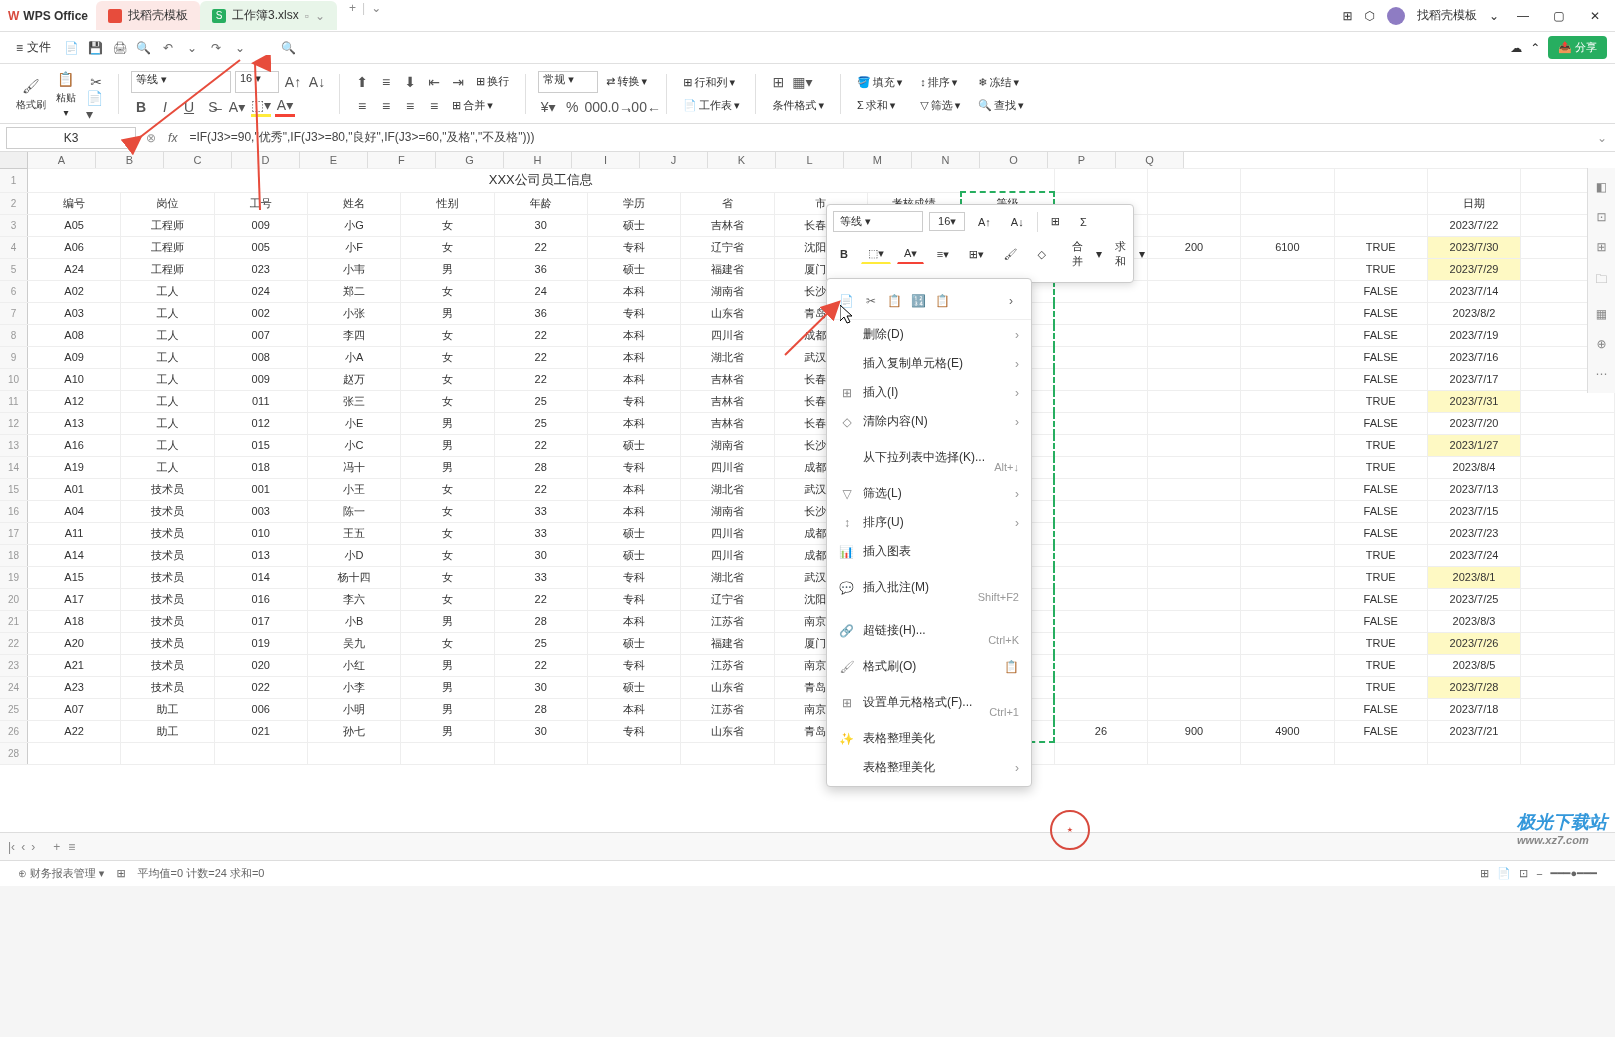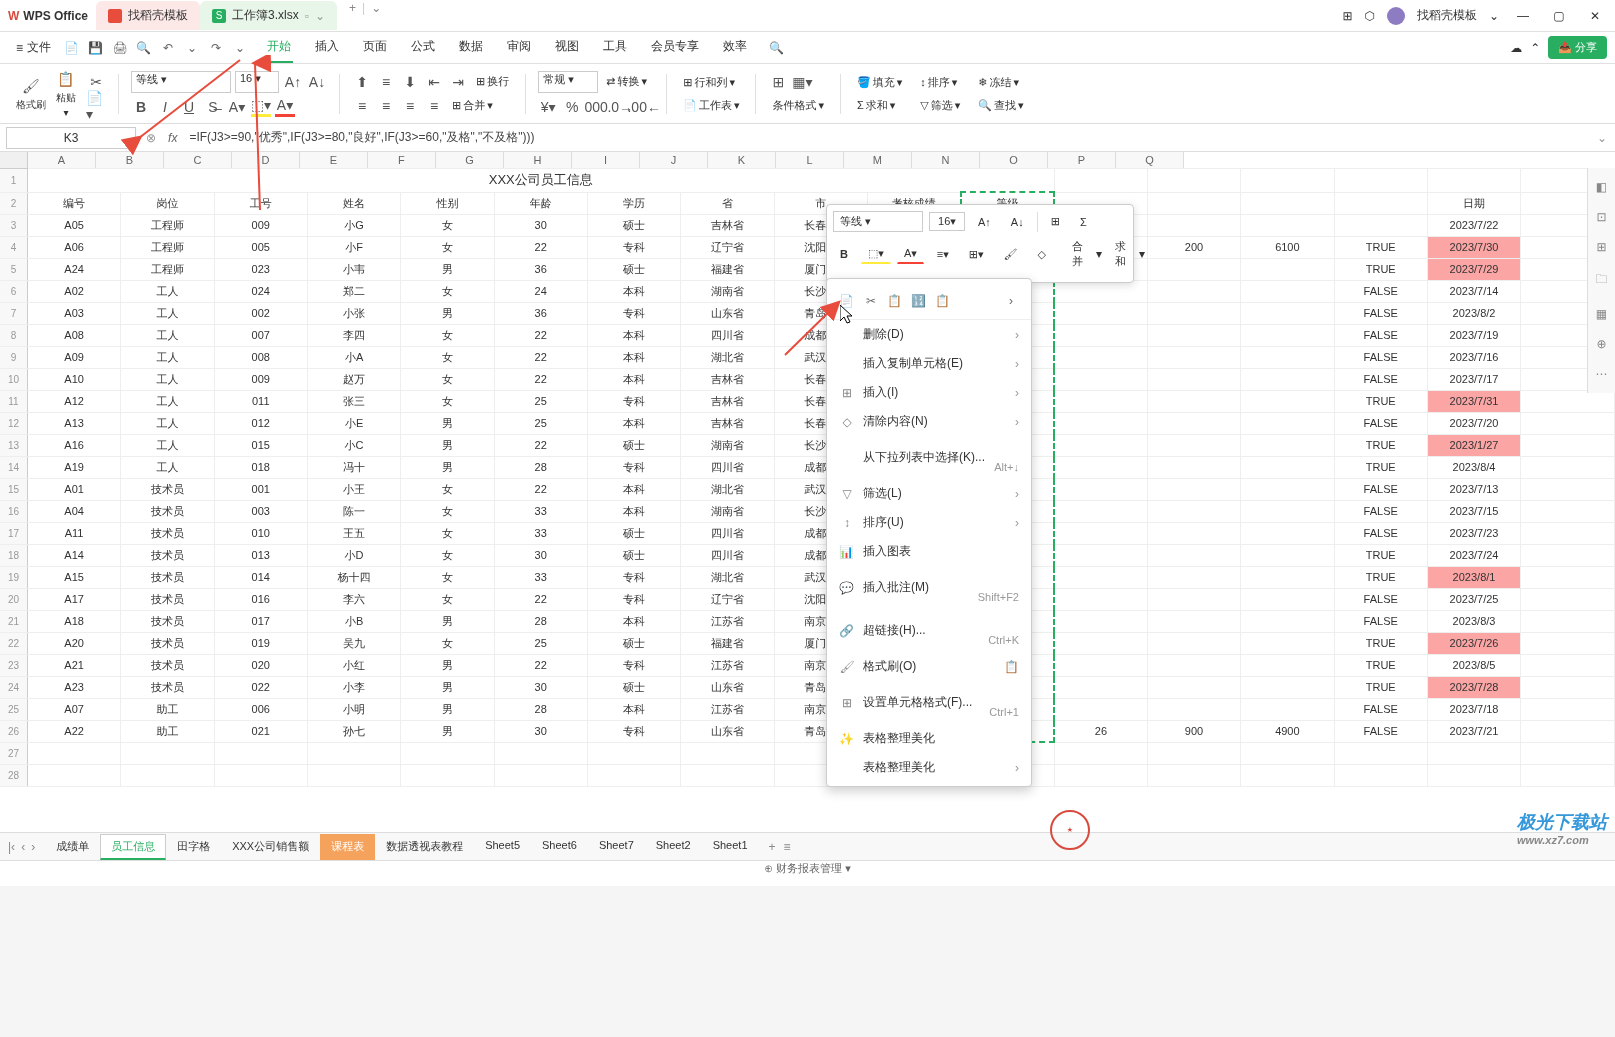--- a/index.html
+++ b/index.html
@@ -54,21 +54,21 @@
 table { border-collapse: collapse; width: 100%; }
 .grid-wrapper { position: relative; flex: 1; overflow: hidden; }
 .row-num { width: 20px; text-align: center; color: #999; font-size: 10px; border-right: 1px solid #ccc; border-bottom: 1px solid #eee; background: #f8f8f8; }
 td.cell { border: 1px solid #eee; text-align: center; padding: 2px 4px; font-size: 11px; height: 22px; white-space: nowrap; }
 tr.title-row td.cell { font-weight: normal; font-size: 13px; }
 td.cell.hdr { background: #fff; font-weight: normal; }
 td.cell.sel-col { border-left: 2px dashed #27ae60; border-right: 2px dashed #27ae60; }
 td.cell.sel-top { border-top: 2px dashed #27ae60; }
 td.cell.sel-bot { border-bottom: 2px dashed #27ae60; }
 td.cell.active { border: 2px solid #27ae60; }
-td.cell.pink { background: #fca5a5; }
+td.cell.pink { background: #fef9c3; }
 .col-A{width:68px}.col-B{width:68px}.col-C{width:68px}.col-D{width:68px}.col-E{width:68px}.col-F{width:68px}.col-G{width:68px}.col-H{width:68px}.col-I{width:68px}.col-J{width:68px}.col-K{width:68px}.col-L{width:68px}.col-M{width:68px}.col-N{width:68px}.col-O{width:68px}.col-P{width:68px}.col-Q{width:68px}
 
 
 .mini-toolbar { position: absolute; top: 204px; left: 826px; width: 308px; background: #fff; border: 1px solid #ccc; border-radius: 4px; box-shadow: 0 2px 8px rgba(0,0,0,.15); padding: 6px; }
 .mini-row { display: flex; align-items: center; gap: 6px; margin-bottom: 4px; }
 .mini-row .mini-btn { padding: 2px 6px; border: 1px solid transparent; font-size: 11px; display: flex; align-items: center; gap: 2px; }
 .mini-font { border: 1px solid #ccc; padding: 2px 6px; width: 90px; font-size: 11px; }
 .mini-size { border: 1px solid #ccc; padding: 2px 4px; width: 36px; font-size: 11px; text-align: center; }
 
 
@@ -81,21 +81,21 @@
 .ctx-item .arrow { margin-left: auto; color: #999; }
 
 
 .sheet-tabs { height: 28px; background: #f8f8f8; border-top: 1px solid #ddd; display: flex; align-items: center; padding: 0 8px; gap: 2px; }
 .sheet-tabs .nav { display: flex; gap: 6px; color: #888; margin-right: 8px; }
 .sheet-tab { padding: 4px 10px; font-size: 11px; border: 1px solid transparent; cursor: pointer; }
 .sheet-tab.active { background: #fff; border: 1px solid #ccc; border-bottom: 2px solid #27ae60; color: #27ae60; }
 .sheet-tab.orange { background: #f5a25d; color: #fff; }
 
 
-.status-bar { height: 26px; background: #fff; border-top: 1px solid #ddd; display: flex; align-items: center; padding: 0 18px; font-size: 11px; color: #666; gap: 12px; flex-direction: column; }
+.status-bar { height: 26px; background: #fff; border-top: 1px solid #ddd; display: flex; align-items: center; padding: 0 18px; font-size: 11px; color: #666; gap: 12px; }
 .status-bar .right { margin-left: auto; display: flex; gap: 8px; align-items: center; }
 
 
 .side-panel { position: absolute; right: 0; top: 168px; width: 28px; background: #f8f8f8; border-left: 1px solid #ddd; display: flex; flex-direction: column; gap: 16px; padding: 12px 4px; align-items: center; }
 .side-panel span { color: #888; cursor: pointer; }
 
 
 .arrow-red { position: absolute; z-index: 100; }
 
 
@@ -147,32 +147,20 @@
   <div class="qat">
     <span>📄</span>
     <span>💾</span>
     <span>🖨</span>
     <span>🔍</span>
     <span>↶</span>
     <span>⌄</span>
     <span>↷</span>
     <span>⌄</span>
   </div>
-  <div class="menu-tabs" id="menu-tabs">
-      <span class="menu-tab active">开始</span>
-      <span class="menu-tab">插入</span>
-      <span class="menu-tab">页面</span>
-      <span class="menu-tab">公式</span>
-      <span class="menu-tab">数据</span>
-      <span class="menu-tab">审阅</span>
-      <span class="menu-tab">视图</span>
-      <span class="menu-tab">工具</span>
-      <span class="menu-tab">会员专享</span>
-      <span class="menu-tab">效率</span>
-    </div>
   <span style="margin-left:16px;color:#888">🔍</span>
   <div class="menu-right">
     <span>☁</span>
     <span>⌃</span>
     <span class="share-btn">📤 <span>分享</span></span>
   </div>
 </div>
 
 <div class="ribbon">
   <div class="btn-lg">
@@ -836,40 +824,20 @@
             <td class="cell col-J">77</td>
             <td class="cell col-K sel-col sel-bot">及格</td>
             <td class="cell col-L">26</td>
             <td class="cell col-M">900</td>
             <td class="cell col-N">4900</td>
             <td class="cell col-O">FALSE</td>
             <td class="cell col-P">2023/7/21</td>
             <td class="cell col-Q"></td>
           </tr>
           <tr>
-            <td class="row-num">27</td>
-            <td class="cell"></td>
-            <td class="cell"></td>
-            <td class="cell"></td>
-            <td class="cell"></td>
-            <td class="cell"></td>
-            <td class="cell"></td>
-            <td class="cell"></td>
-            <td class="cell"></td>
-            <td class="cell"></td>
-            <td class="cell"></td>
-            <td class="cell"></td>
-            <td class="cell"></td>
-            <td class="cell"></td>
-            <td class="cell"></td>
-            <td class="cell"></td>
-            <td class="cell"></td>
-            <td class="cell"></td>
-          </tr>
-          <tr>
             <td class="row-num">28</td>
             <td class="cell"></td>
             <td class="cell"></td>
             <td class="cell"></td>
             <td class="cell"></td>
             <td class="cell"></td>
             <td class="cell"></td>
             <td class="cell"></td>
             <td class="cell"></td>
             <td class="cell"></td>
@@ -1005,33 +973,20 @@
       </div>
     </div>
 </div>
 
 <div class="sheet-tabs">
   <div class="nav">
     <span>|‹</span>
     <span>‹</span>
     <span>›</span>
   </div>
-  <div id="sheet-tabs-list" style="display:flex">
-      <div class="sheet-tab">成绩单</div>
-      <div class="sheet-tab active">员工信息</div>
-      <div class="sheet-tab">田字格</div>
-      <div class="sheet-tab">XXX公司销售额</div>
-      <div class="sheet-tab orange">课程表</div>
-      <div class="sheet-tab">数据透视表教程</div>
-      <div class="sheet-tab">Sheet5</div>
-      <div class="sheet-tab">Sheet6</div>
-      <div class="sheet-tab">Sheet7</div>
-      <div class="sheet-tab">Sheet2</div>
-      <div class="sheet-tab">Sheet1</div>
-    </div>
   <span style="margin-left:8px;color:#888">+</span>
   <span style="margin-left:6px;color:#888">≡</span>
 </div>
 
 <div class="status-bar">
   <span>⊕ <span>财务报表管理</span> ▾</span>
   <span>⊞</span>
   <span>平均值=0  计数=24  求和=0</span>
   <div class="right">
     <span>⊞</span>

